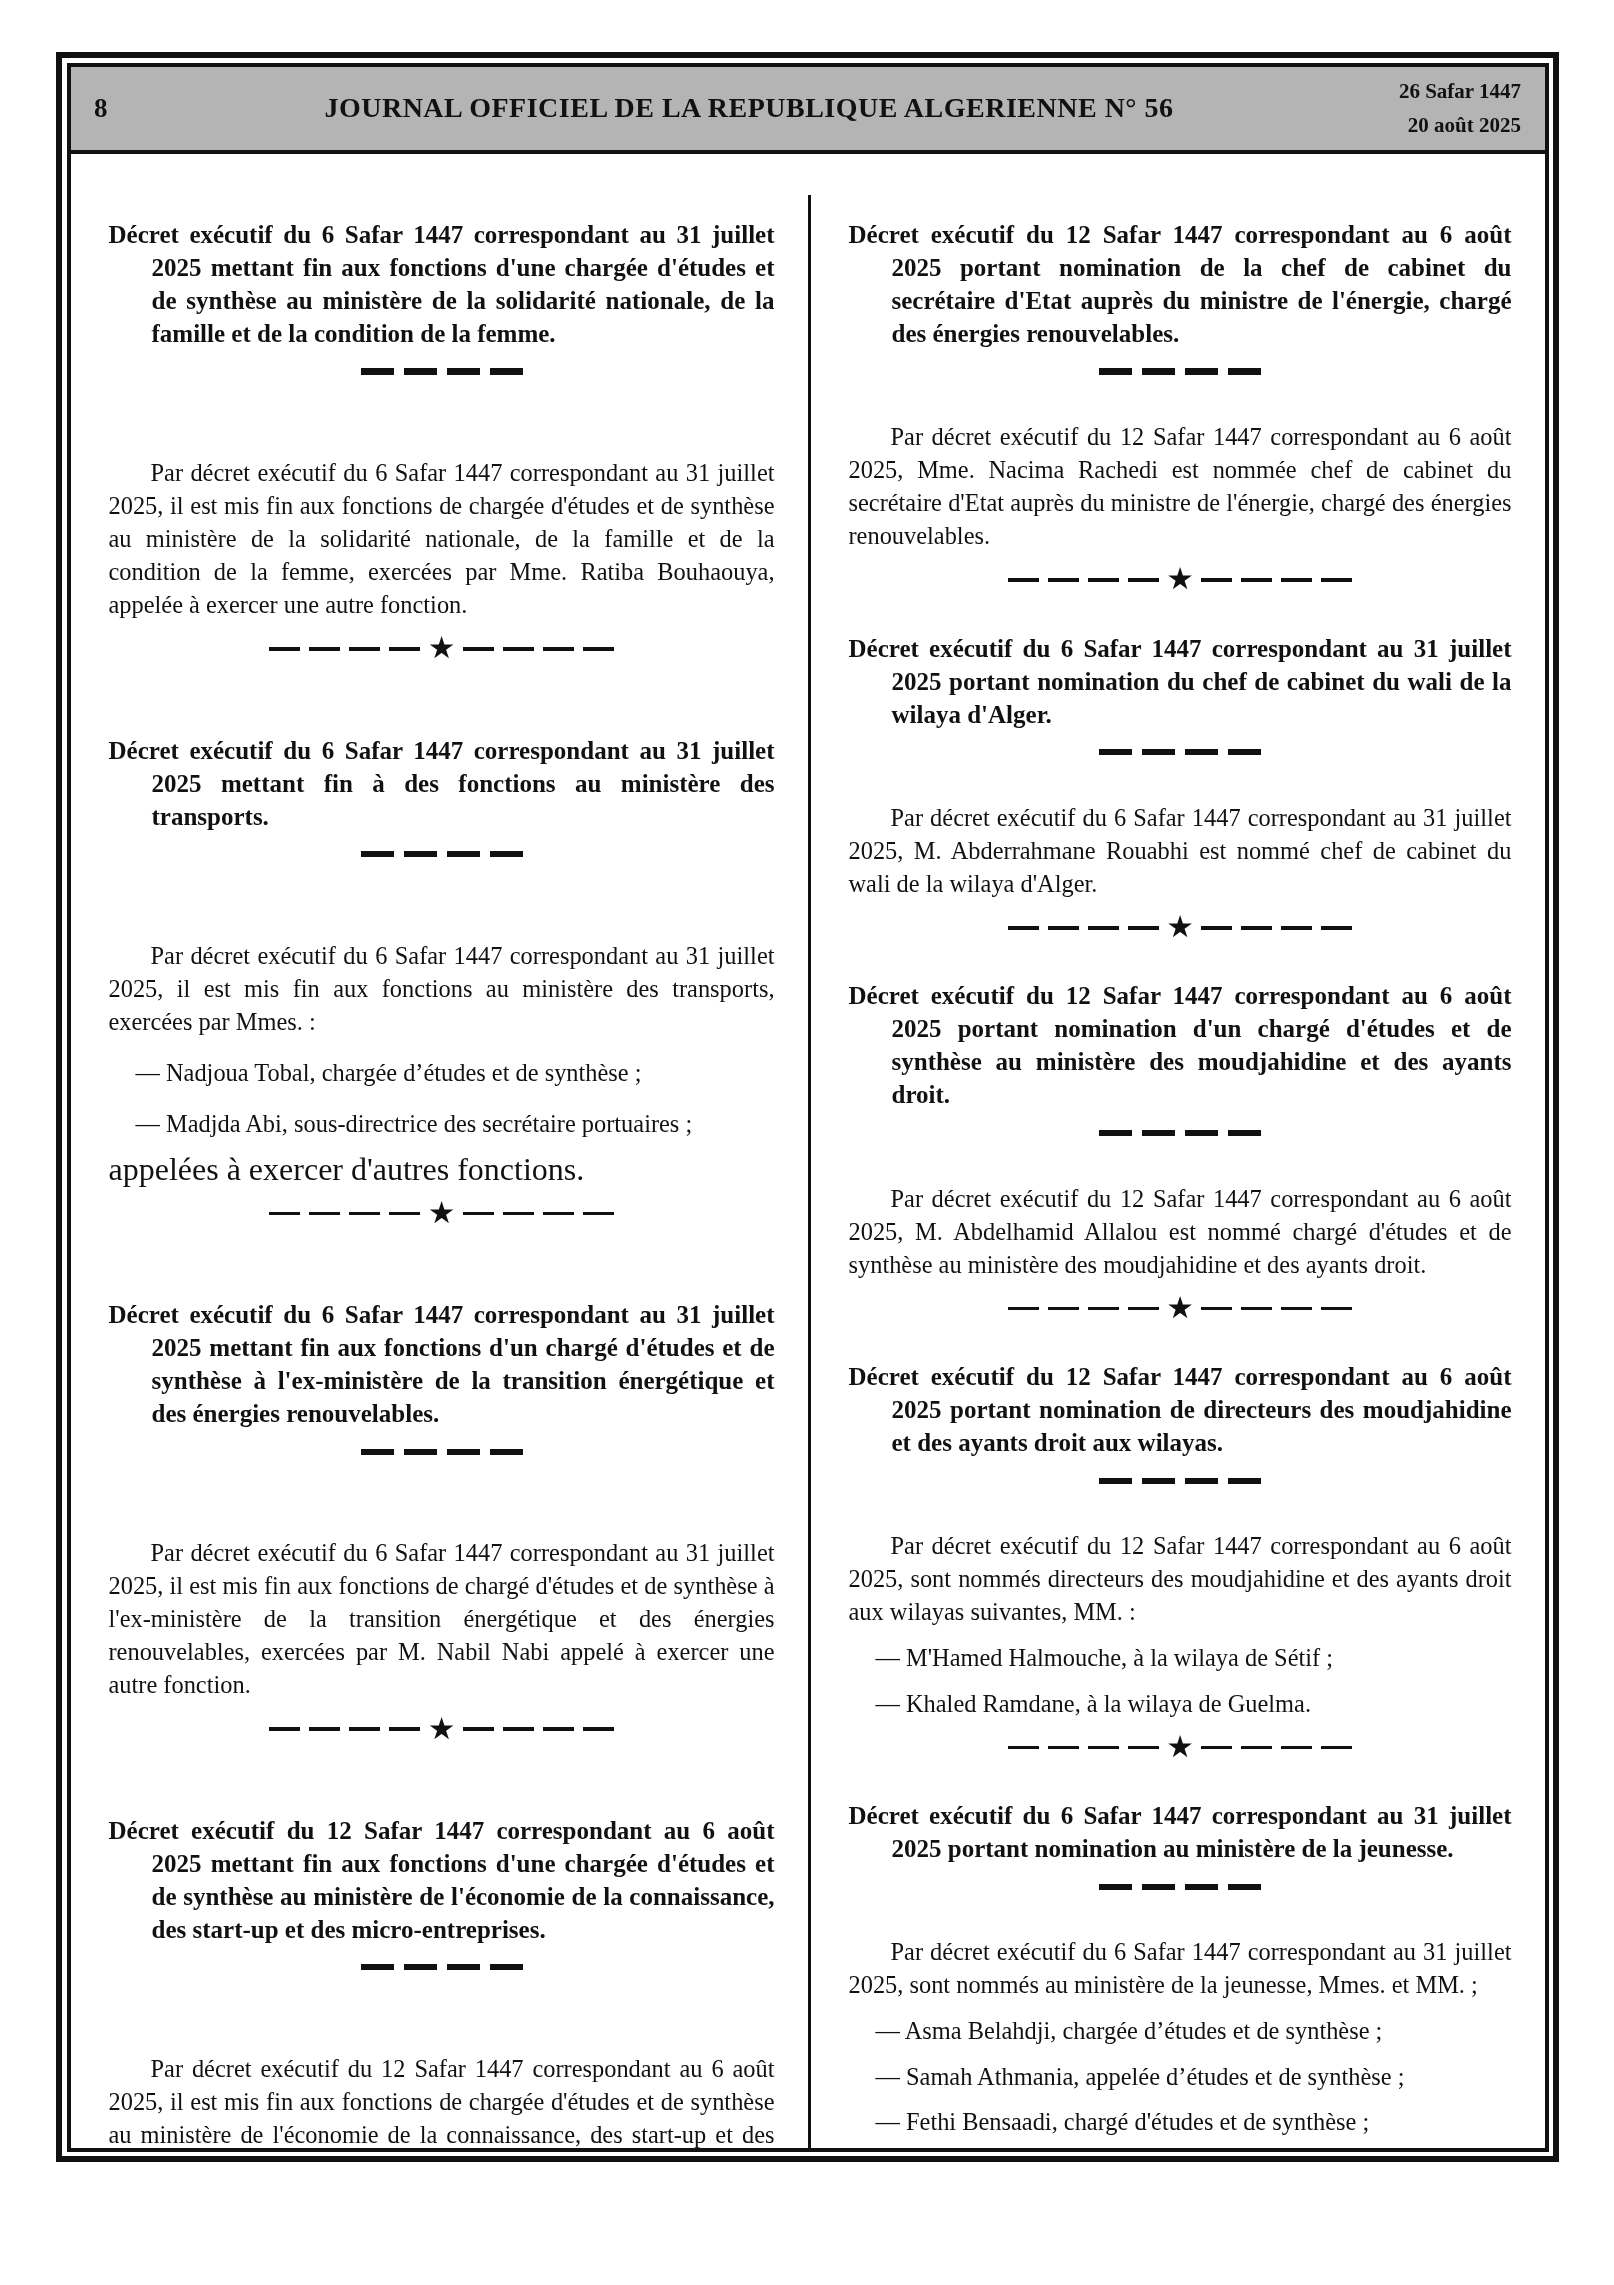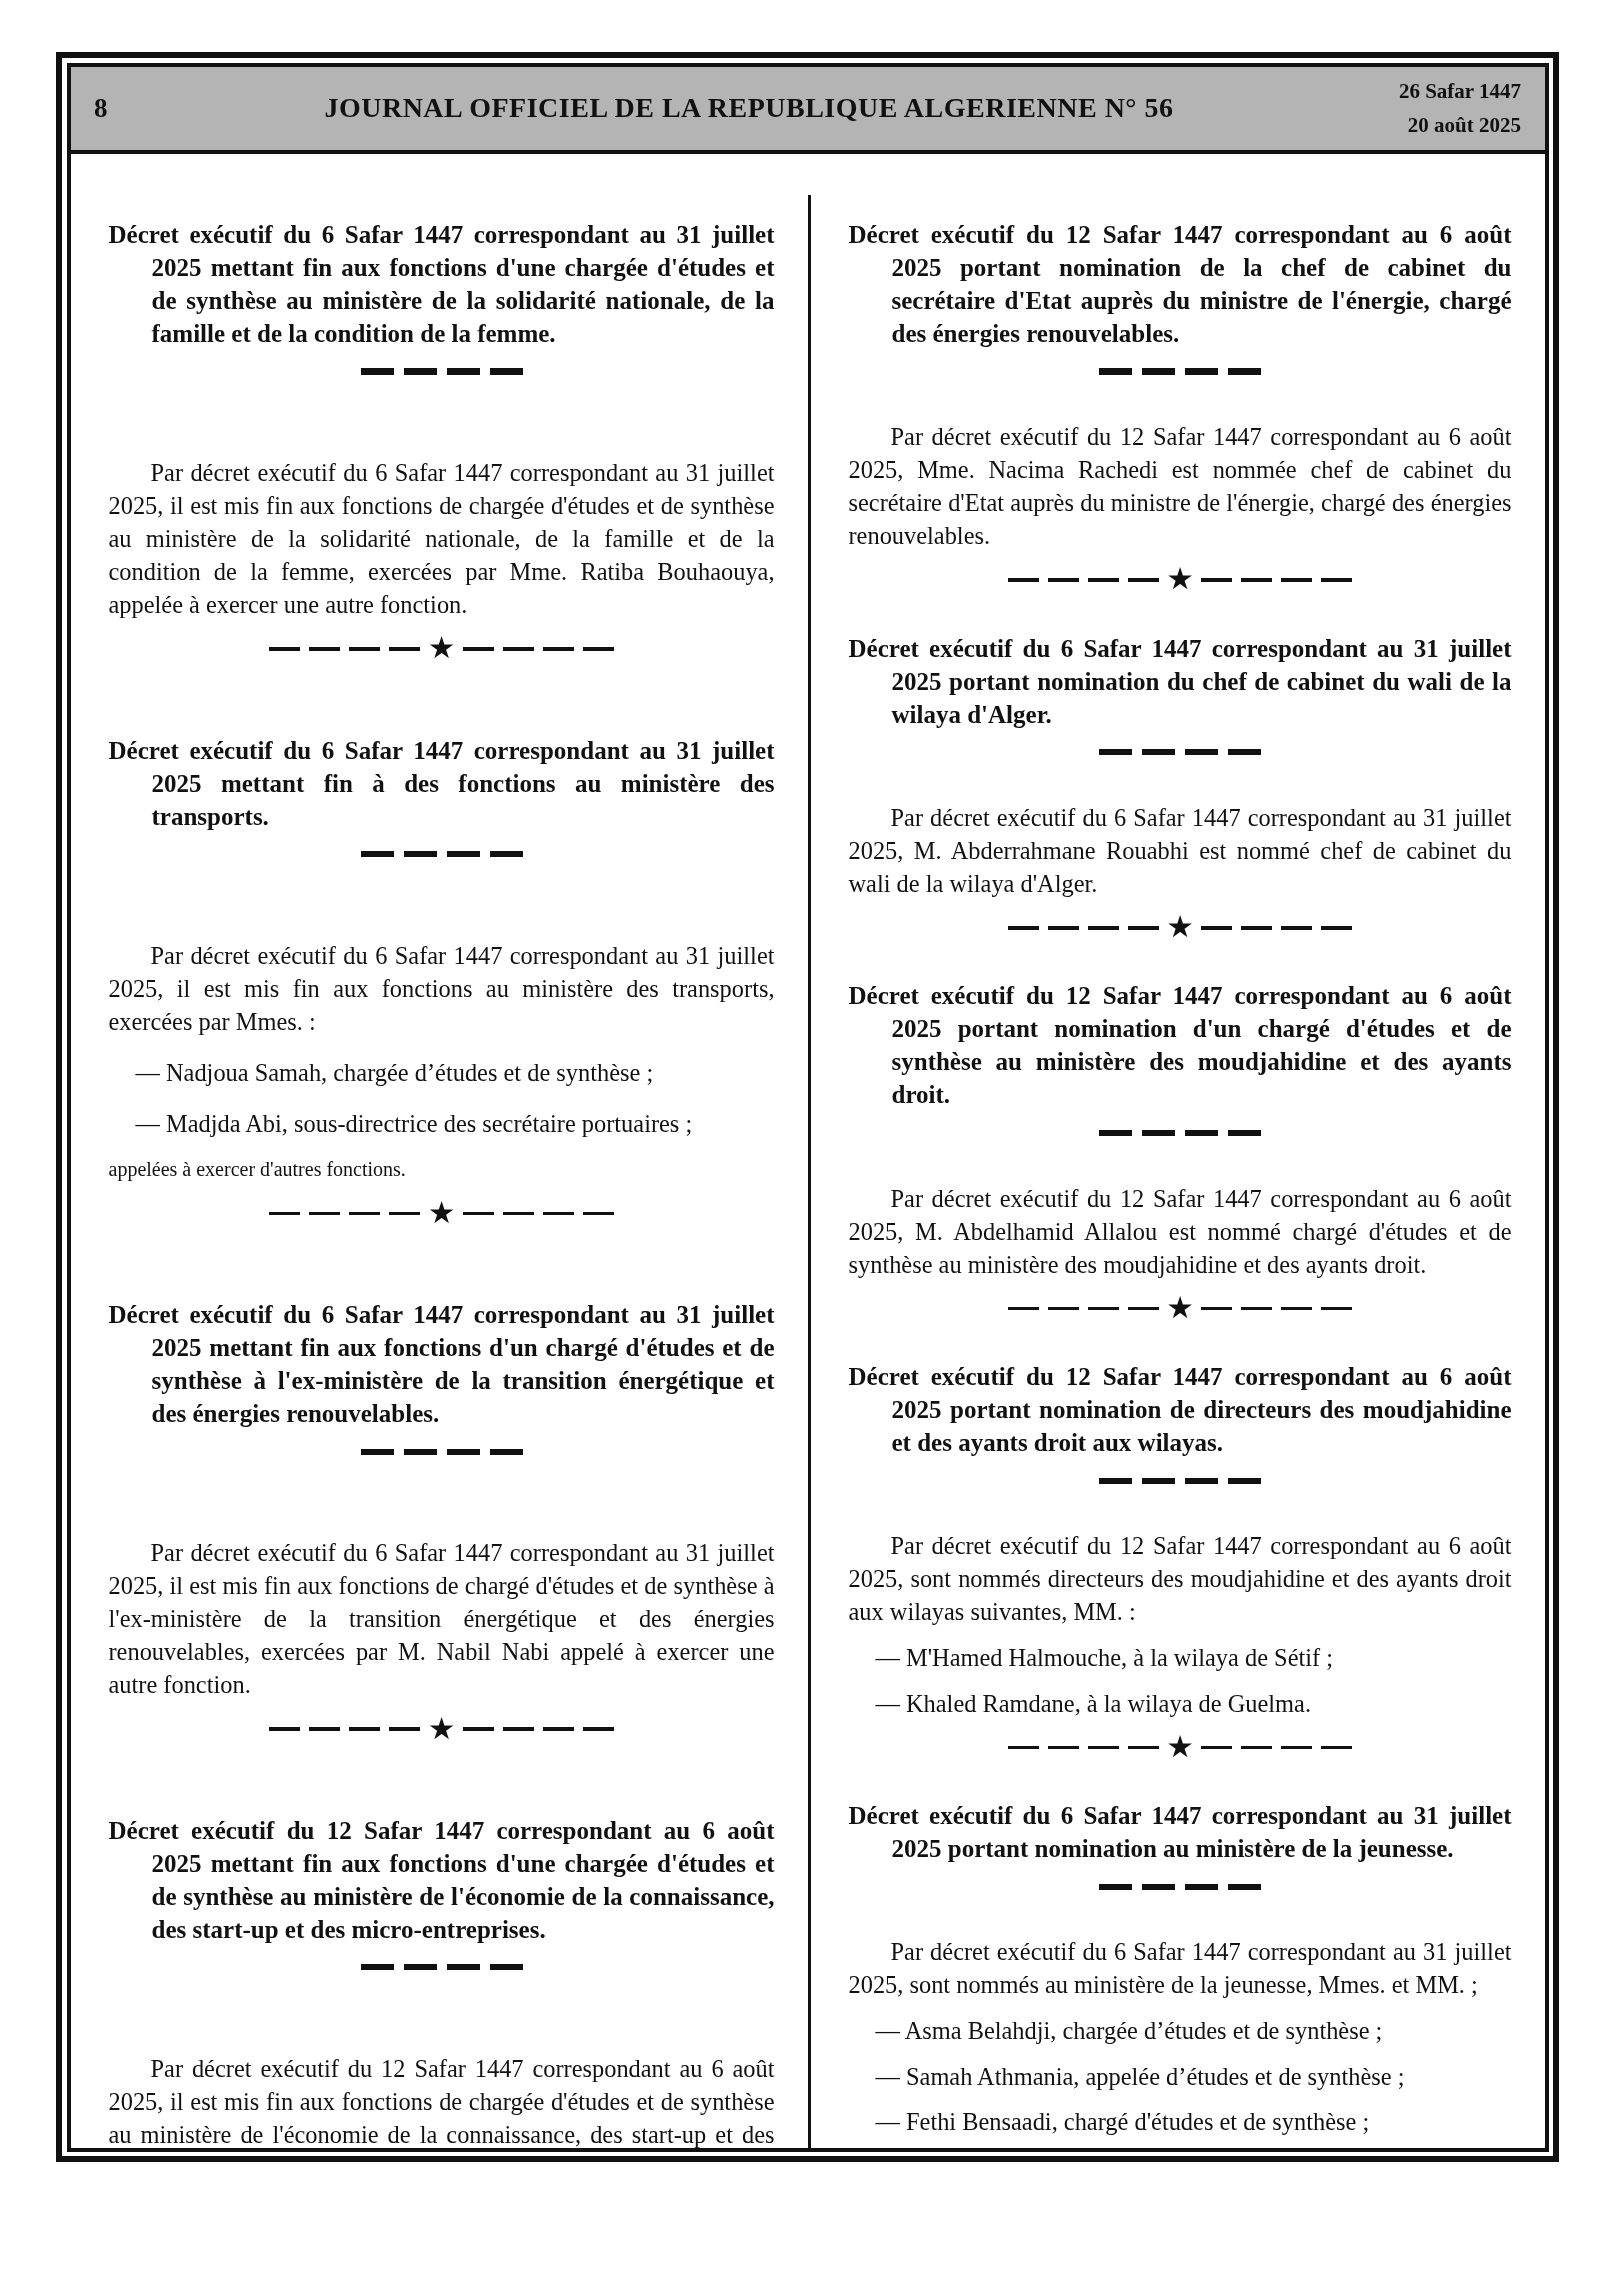--- a/index.html
+++ b/index.html
@@ -17,21 +17,21 @@
   .dates{width:226px;text-align:right;font-size:21px;font-weight:bold;line-height:1.62;}
   
   .content{flex:1;display:flex;min-height:0;}
   .col{width:50%;box-sizing:border-box;padding:23.5px 33px 0 38px;overflow:hidden;margin-top:41px;}
   .col-right{border-left:3.6px solid #111;}
   
   .heading{margin:0 0 18px;font-size:25px;font-weight:bold;line-height:33px;
            text-align:justify;padding-left:43px;text-indent:-43px;}
   .dbody{margin:0;font-size:24.4px;line-height:33px;text-align:justify;text-indent:42px;}
   .item{margin:12.7px 0 0 27px;font-size:24.4px;line-height:33px;}
-  .closing{margin:12.7px 0 0;font-size:20px;line-height:33px;}
+  .closing{margin:12.7px 0 0;font-size:32px;line-height:33px;}
   
   .sep-dash{display:flex;justify-content:center;align-items:center;gap:10px;
             margin:18px auto 45px;height:7.2px;}
   .sep-dash i{display:block;width:33px;height:6.3px;background:#111;}
   .sep-star{display:flex;justify-content:center;align-items:center;gap:9px;
             margin:14.5px auto 38px;height:27px;}
   .sep-star i{display:block;width:31px;height:3.6px;background:#111;}
   .sep-star .star{font-size:27px;line-height:23.5px;font-weight:bold;}
   
   .col-left .sep-dash{margin-bottom:81px;}
@@ -82,21 +82,21 @@
 
           <article class="decree">
             <h2 class="heading">Décret exécutif du 6 Safar 1447 correspondant au 31 juillet 2025 mettant fin à des fonctions au ministère des transports.</h2>
             <div class="sep-dash">
                 <i></i>
                 <i></i>
                 <i></i>
                 <i></i>
               </div>
             <p class="dbody">Par décret exécutif du 6 Safar 1447 correspondant au 31 juillet 2025, il est mis fin aux fonctions au ministère des transports, exercées par Mmes. :</p>
-            <p class="item">— Nadjoua Samah, chargée d’études et de synthèse ;</p>
+            <p class="item">— Nadjoua Tobal, chargée d’études et de synthèse ;</p>
             <p class="item">— Madjda Abi, sous-directrice des secrétaire portuaires ;</p>
             <p class="closing">appelées à exercer d'autres fonctions.</p>
             <div class="sep-star">
                 <i></i>
                 <i></i>
                 <i></i>
                 <i></i>
                 <span class="star">★</span>
                 <i></i>
                 <i></i>

